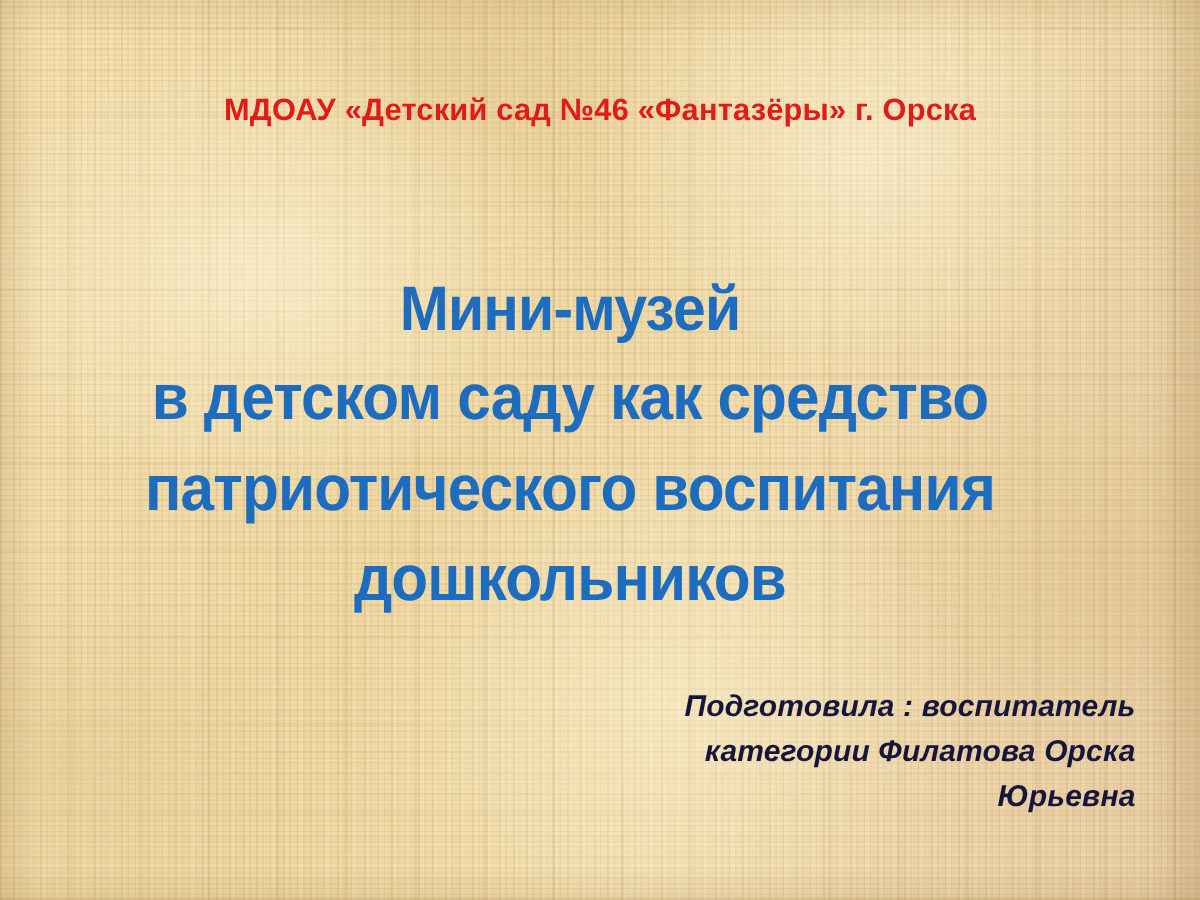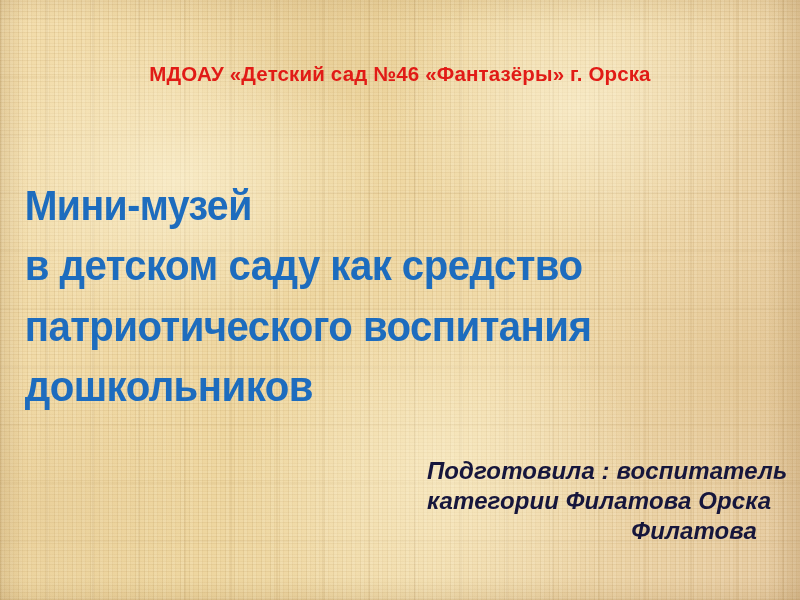--- a/index.html
+++ b/index.html
@@ -72,20 +72,21 @@
     letter-spacing: 0.15px;
     white-space: nowrap;
     z-index: 3;
   }
 
   .title-block {
     position: absolute;
     top: 178px;
     left: 0;
     width: 760px;
+    text-align: center;
     z-index: 3;
   }
   .title-line {
     color: #1d6cbe;
     font-weight: bold;
     font-size: 44px;
     line-height: 62px;
     letter-spacing: -0.6px;
     white-space: nowrap;
     transform: scaleX(0.935);
@@ -98,21 +99,21 @@
 
   .credit-block {
     position: absolute;
     right: 43px;
     top: 456px;
     width: 330px;
     text-align: right;
     color: #16163c;
     font-weight: bold;
     font-style: italic;
-    font-size: 24px;
+    font-size: 20px;
     line-height: 30px;
     letter-spacing: 0.1px;
     z-index: 3;
   }
   .credit-line { white-space: nowrap; }
 </style>
 </head>
 <body>
 
 <div id="slide">
@@ -122,16 +123,16 @@
   <div class="title-block">
     <div class="title-line l1">Мини-музей</div>
     <div class="title-line l2">в детском саду как средство</div>
     <div class="title-line l3">патриотического воспитания</div>
     <div class="title-line l4">дошкольников</div>
   </div>
 
   <div class="credit-block">
     <div class="credit-line">Подготовила : воспитатель</div>
     <div class="credit-line">категории Филатова Орска</div>
-    <div class="credit-line">Филатова</div>
+    <div class="credit-line">Юрьевна</div>
   </div>
 
 </div>
 
 </body></html>

